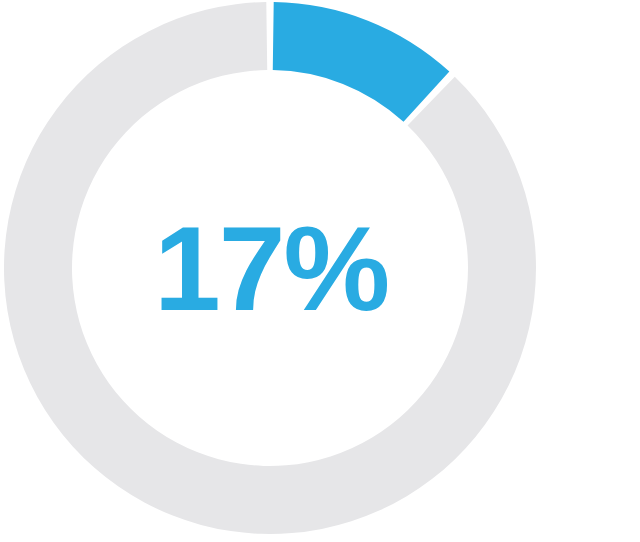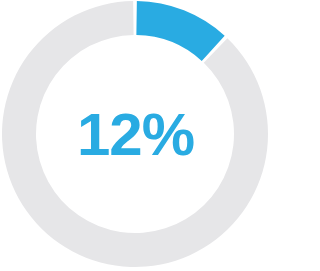--- a/index.html
+++ b/index.html
@@ -63,16 +63,16 @@
 <div id="donut-widget" style="background: rgb(255, 255, 255);">
 
   <svg id="donut-svg" viewBox="0 0 271 271">
     <g>
       <path id="track-arc" fill="#e6e6e8" fill-rule="evenodd" d="M 227.390 38.328 A 133 133 0 1 1 133.143 1.013 L 133.618 35.010 A 99 99 0 1 0 203.771 62.785 Z"></path>
       <path id="value-arc" fill="#29abe2" fill-rule="evenodd" d="M 136.857 1.013 A 133 133 0 0 1 224.682 35.785 L 201.756 60.893 A 99 99 0 0 0 136.382 35.010 Z"></path>
     </g>
   </svg>
 
   <div id="center-label">
-    <span id="percent-value" style="color: rgb(41, 171, 226);">12%</span>
+    <span id="percent-value" style="color: rgb(41, 171, 226);">17%</span>
   </div>
 
 </div>
 
 </body></html>

